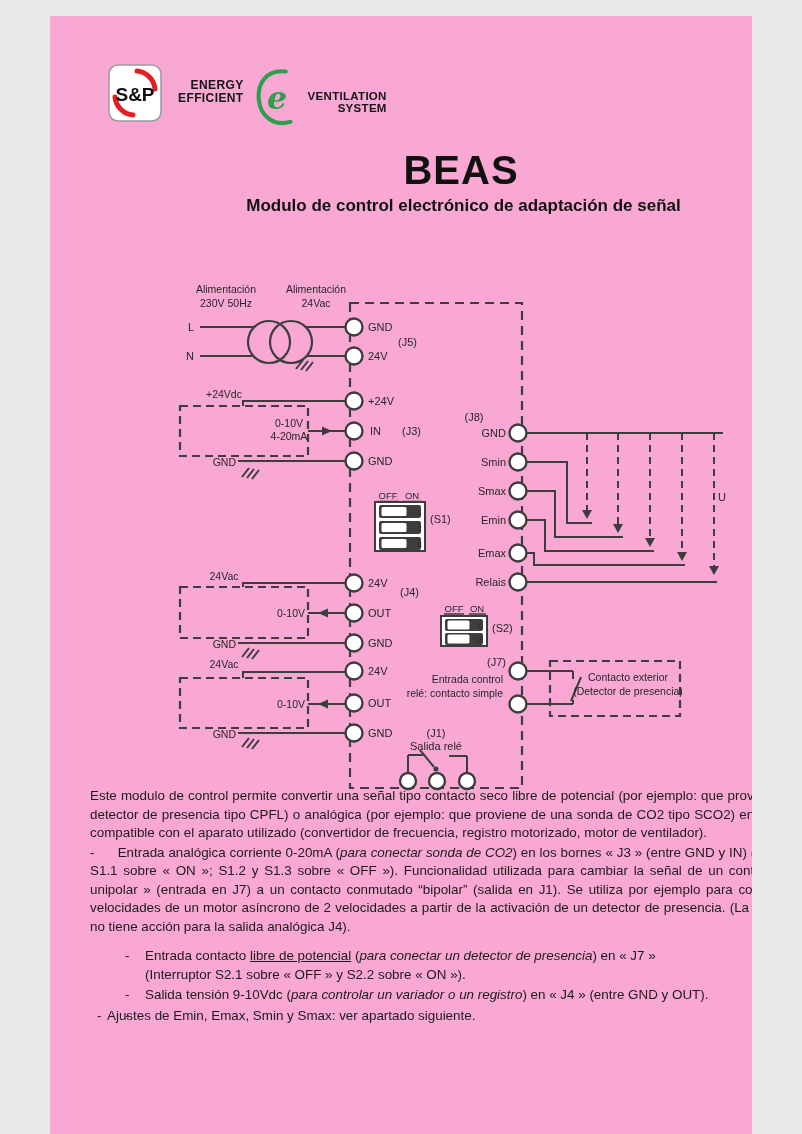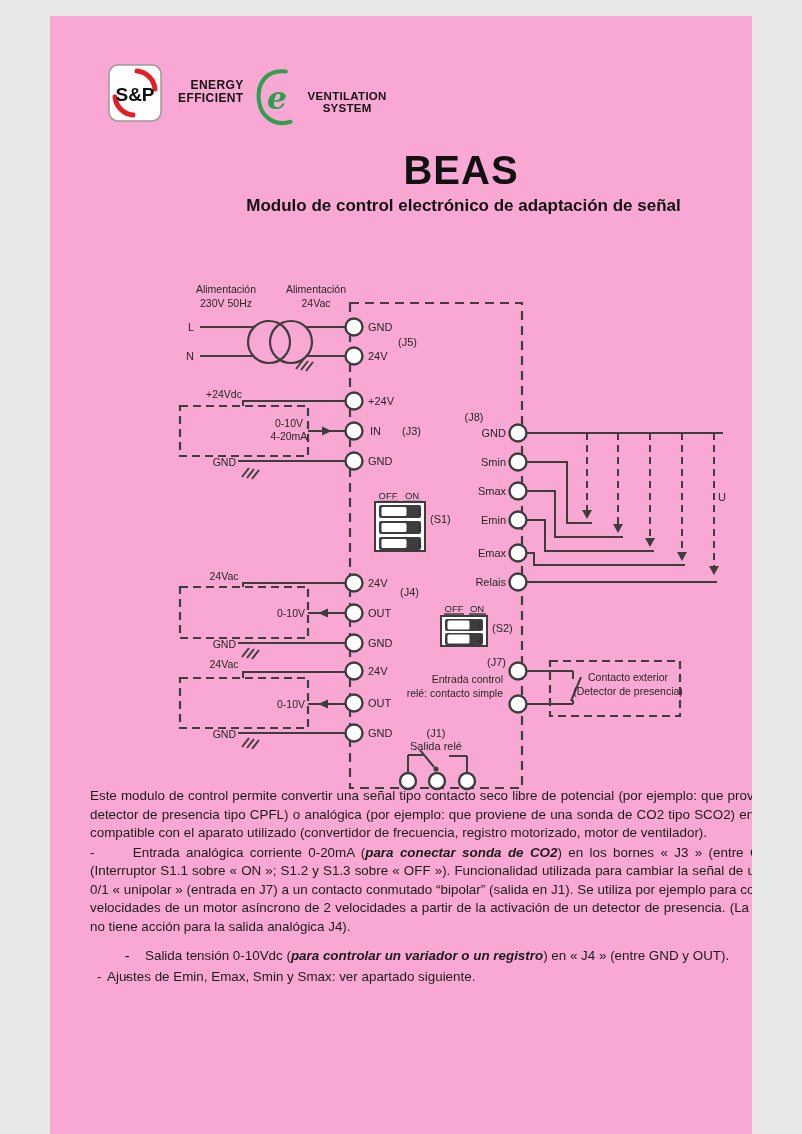--- a/index.html
+++ b/index.html
@@ -3,21 +3,21 @@
 <meta charset="utf-8">
 <style>
   html,body{margin:0;padding:0;background:#e8e8e8;}
   .page{position:relative;width:702px;height:1134px;background:#f9a8d4;margin:16px auto;
         font-family:"Liberation Sans",sans-serif;color:#1b1b1b;overflow:hidden;}
 
   
   .logos{position:absolute;left:58px;top:48px;display:flex;align-items:flex-start;gap:16px;}
   .ee-block{display:flex;align-items:flex-start;gap:11px;}
   .ee-col{margin-top:15px;text-align:right;font-weight:bold;font-size:12px;line-height:1.05;letter-spacing:.4px;color:#141414;}
-  .vent-col{margin-top:26px;text-align:center;font-weight:bold;font-size:11.5px;line-height:1.08;letter-spacing:.3px;color:#141414;}
+  .vent-col{margin-top:26px;text-align:right;font-weight:bold;font-size:11.5px;line-height:1.08;letter-spacing:.3px;color:#141414;}
 
   
   .title-block{position:absolute;left:0;top:132px;width:802px;text-align:center;}
   .main-title{font-size:40px;font-weight:bold;letter-spacing:1px;color:#111;padding-left:20px;}
   .sub-title{font-size:17px;font-weight:bold;margin-top:3px;color:#111;padding-left:25px;}
 
   
   .diagram{position:absolute;left:0;top:255px;width:802px;height:525px;}
   .diagram text{fill:#262626;}
 
@@ -27,21 +27,21 @@
   .sec-heading .uline{text-decoration:underline;}
   .sec-heading .suffix{font-weight:normal;font-size:13.4px;}
   .para{text-align:justify;margin:1px 0 0 0;}
   .indent-para{margin-top:1px;}
   .blt{position:relative;padding-left:55px;text-align:justify;margin-top:2px;}
   .blt .dash{position:absolute;left:35px;top:0;}
   .blt-last{padding-left:17px;}
   .blt-last .dash{left:7px;}
   .gap-top{margin-top:11px;}
   .sec2{margin-top:7px;}
-  .b{font-weight:bold}.i{font-style:italic}.u{text-decoration:underline}
+  .b{font-weight:normal}.i{font-style:italic}.u{text-decoration:underline}
 </style>
 </head>
 <body>
 
 <div class="page">
 
   <div class="logos">
     <svg width="54" height="58" viewBox="0 0 54 58">
       <rect x="1" y="1" width="52" height="56" rx="9" fill="#ffffff" stroke="#9a9a9a" stroke-width="1.5"></rect>
       <path d="M29,7 A20,20 0 0 1 47,25" fill="none" stroke="#e31e24" stroke-width="5" stroke-linecap="round"></path>
@@ -276,24 +276,25 @@
     </g>
   </svg>
 
   <div class="sections">
     <p class="para">Este modulo de control permite convertir una señal tipo contacto seco libre de potencial (por ejemplo: que proviene de un detector de presencia tipo CPFL) o analógica (por ejemplo: que proviene de una sonda de CO2 tipo SCO2) en una señal compatible con el aparato utilizado (convertidor de frecuencia, registro motorizado, motor de ventilador).</p>
 
     <p class="para indent-para"><span>-&nbsp;&nbsp;&nbsp;&nbsp;&nbsp; Entrada analógica corriente 0-20mA (</span><span class="b i">para conectar sonda de CO2</span><span>) en los bornes « J3 » (entre GND y IN) (Interruptor S1.1 sobre « ON »; S1.2 y S1.3 sobre « OFF »). Funcionalidad utilizada para cambiar la señal de un contacto 0/1 « unipolar » (entrada en J7) a un contacto conmutado “bipolar” (salida en J1). Se utiliza por ejemplo para conmutar las velocidades de un motor asíncrono de 2 velocidades a partir de la activación de un detector de presencia. (La entrada J7 no tiene acción para la salida analógica J4).</span></p>
 
     <div class="blt gap-top">
       <span class="dash">-</span>
+      <span><span>Entrada contacto </span><span class="u">libre de potencial</span><span> (</span><span class="b i">para conectar un detector de presencia</span><span>) en « J7 »</span><br><span>(Interruptor S2.1 sobre « OFF » y S2.2 sobre « ON »).</span></span>
     </div>
     <div class="blt">
       <span class="dash">-</span>
-      <span><span>Salida tensión 0-10Vdc (</span><span class="b i">para controlar un variador o un registro</span><span>) en « J4 » (entre GND y OUT).</span></span>
+      <span><span>Salida tensión 9-10Vdc (</span><span class="b i">para controlar un variador o un registro</span><span>) en « J4 » (entre GND y OUT).</span></span>
     </div>
     <div class="blt">
       <span class="dash">-</span>
     </div>
     <div class="blt blt-last">
       <span class="dash">-</span>
       <span><span>Ajustes de Emin, Emax, Smin y Smax: ver apartado siguiente.</span></span>
     </div>
   </div>
 

